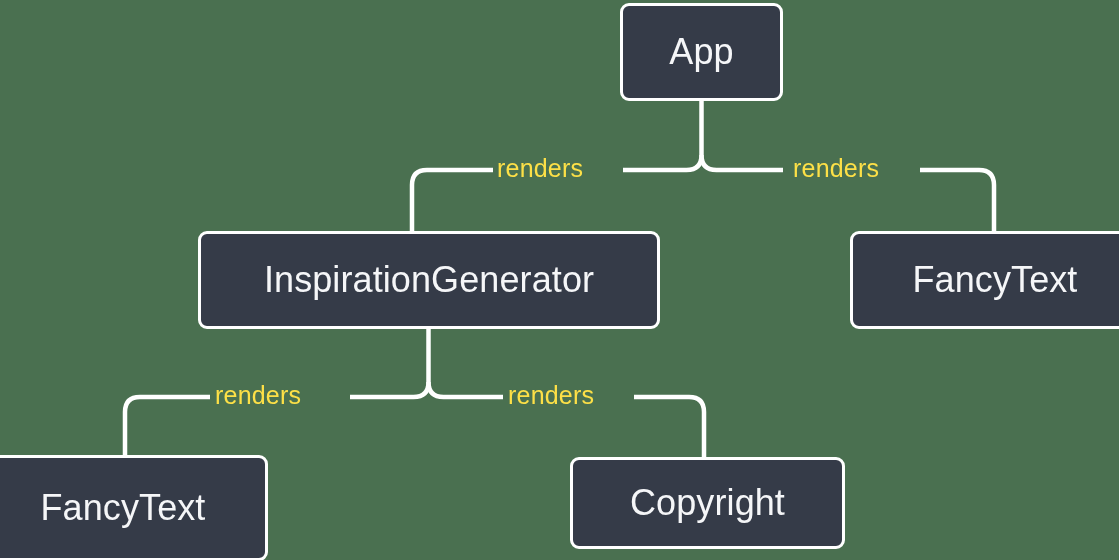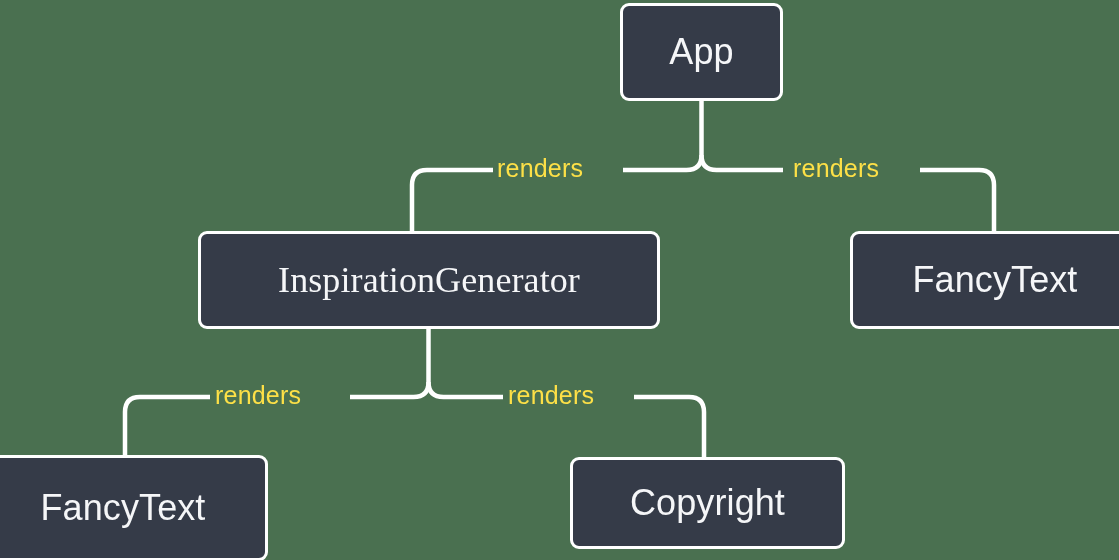--- a/index.html
+++ b/index.html
@@ -52,21 +52,21 @@
     color: #fde047;
     font-size: 25px;
     font-weight: 500;
     line-height: 1;
     white-space: nowrap;
     letter-spacing: 0.2px;
   }
 
   
   #node-app        { left: 620px; top: 3px;   width: 163px; height: 98px; }
-  #node-inspgen    { left: 198px; top: 231px; width: 462px; height: 98px; font-family: Liberation Serif, serif; }
+  #node-inspgen    { left: 198px; top: 231px; width: 462px; height: 98px; }
   #node-fancy-right{ left: 850px; top: 231px; width: 290px; height: 98px; }
   #node-fancy-left { left: -22px; top: 455px; width: 290px; height: 106px; }
   #node-copyright  { left: 570px; top: 457px; width: 275px; height: 92px; }
 
   
   #edge-label-app-inspgen    { left: 497px; top: 156px; }
   #edge-label-app-fancy      { left: 793px; top: 156px; }
   #edge-label-inspgen-fancy  { left: 215px; top: 383px; }
   #edge-label-inspgen-copy   { left: 508px; top: 383px; }
 </style>

